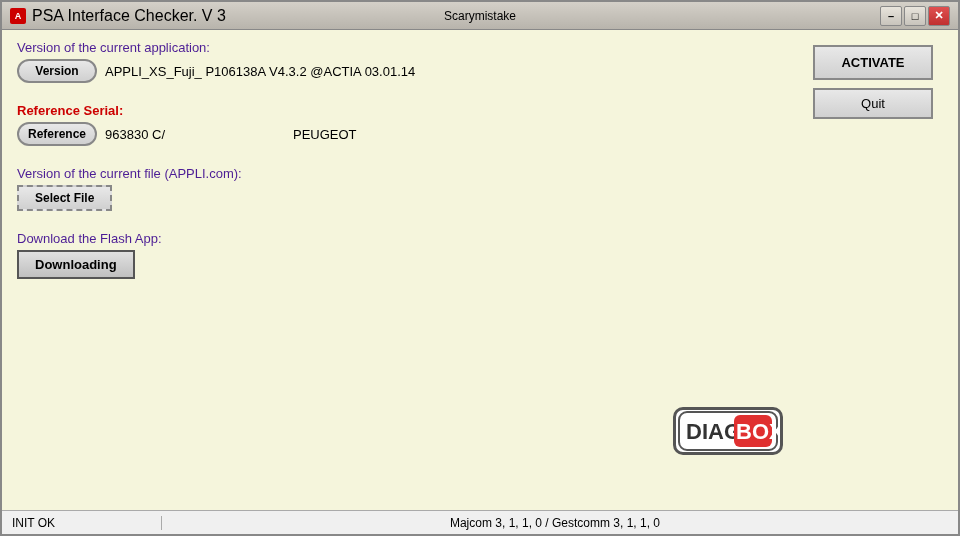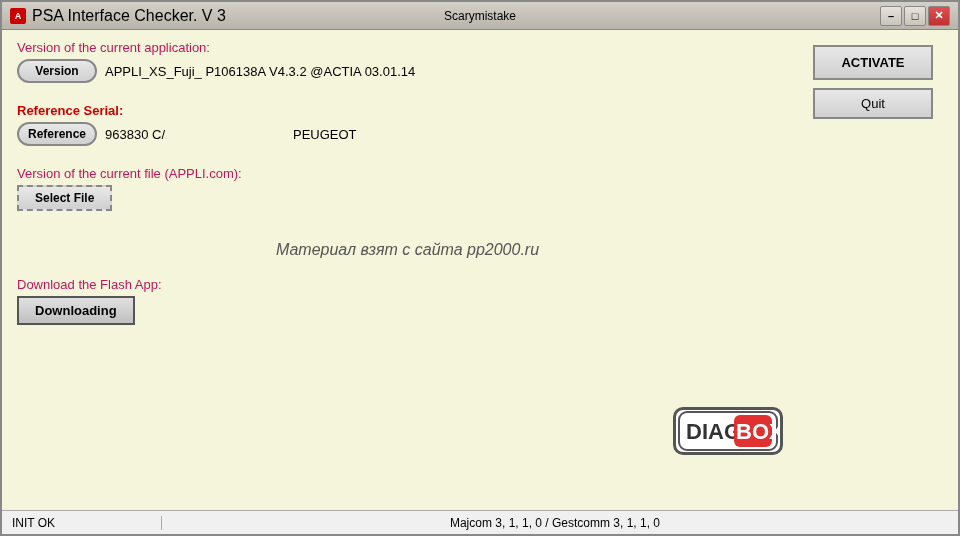--- a/index.html
+++ b/index.html
@@ -106,21 +106,21 @@
       width: 130px;
       display: flex;
       flex-direction: column;
       gap: 8px;
       padding-top: 5px;
     }
 
     
     .section-label {
       font-size: 13px;
-      color: #be185d;
+      color: #4c1d95;
       margin-bottom: 4px;
     }
 
     .section-label.red {
       color: #cc0000;
       font-weight: bold;
     }
 
     
     .field-row {
@@ -309,21 +309,20 @@
           </div>
         </div>
 
         <div class="file-section">
           <div class="section-label">Version of the current file (APPLI.com):</div>
           <div class="field-row">
             <button class="select-file-btn">Select File</button>
           </div>
         </div>
 
-        <div class="watermark">Материал взят с сайта рр2000.ru</div>
 
         <div class="download-section">
           <div class="section-label">Download the Flash App:</div>
           <div class="field-row">
             <button class="download-btn">Downloading</button>
           </div>
         </div>
       </div>
 
       <div class="diagbox-logo">

